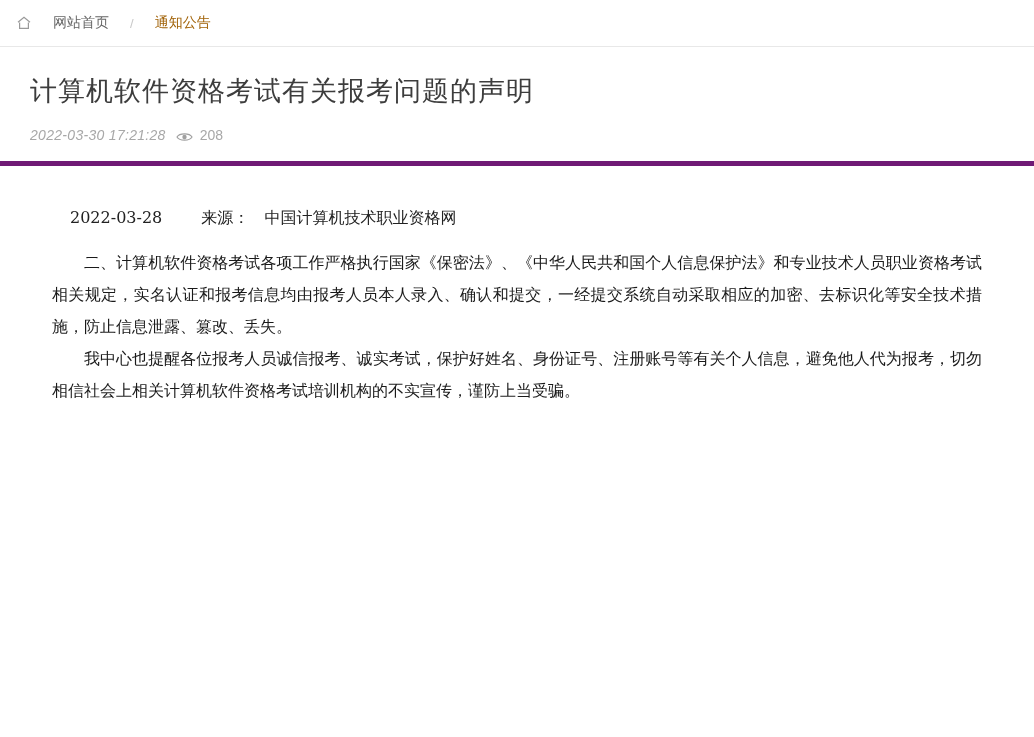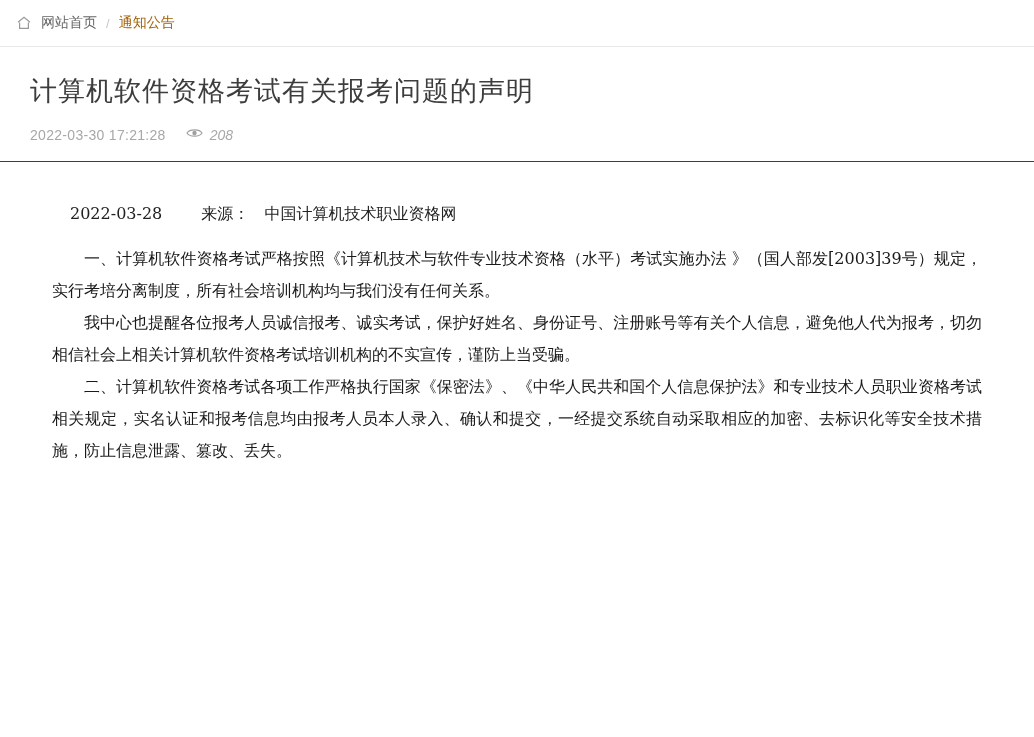--- a/index.html
+++ b/index.html
@@ -23,20 +23,21 @@
 
   
   .breadcrumb-bar {
     display: flex;
     align-items: center;
     height: 46px;
     padding: 0 0 0 16px;
     border-bottom: 1px solid #e8e8e8;
     font-size: 14px;
     color: #666666;
+    gap: 12px;
   }
   .home-icon {
     display: inline-block;
     width: 16px;
     height: 16px;
     margin-right: 9px;
     position: relative;
     color: #9a9a9a;
   }
   .home-icon svg { display: block; }
@@ -52,43 +53,42 @@
     font-size: 13px;
   }
   .crumb-current {
     color: #a16207;
     font-size: 14px;
   }
 
   
   .article-head {
     padding: 26px 30px 0 30px;
-    border-bottom: 1px solid #701a75;
+    border-bottom: 5px solid #701a75;
     margin: 0 0 0 0;
   }
   .article-title {
     font-size: 27px;
     font-weight: normal;
     color: #3d3d3d;
     letter-spacing: 1px;
     margin: 0 0 16px 0;
     line-height: 1.4;
   }
   .article-meta {
     display: flex;
     align-items: center;
     padding-bottom: 18px;
     font-size: 14px;
     color: #a8a8a8;
   }
-  .meta-date { margin-right: 20px; letter-spacing: .3px; }
+  .meta-date { margin-right: 10px; letter-spacing: .3px; font-style: italic; }
   .meta-views {
     display: flex;
-    align-items: flex-start;
-    font-style: italic;
+    align-items: flex-end;
   }
   .eye-icon {
     display: inline-block;
     width: 17px;
     height: 12px;
     margin-right: 7px;
     color: #a0a0a0;
   }
   .eye-icon svg { display: block; }
 
@@ -164,19 +164,18 @@
 
   <div class="content">
 
     <div class="doc-source">
       <span class="src-date">2022-03-28</span>
       <span class="src-label">来源：</span>
       <span class="src-value">中国计算机技术职业资格网</span>
     </div>
 
     <div class="doc-body">
-      <p>一、计算机软件资格考试严格按照《计算机技术与软件专业技术资格（水平）考试实施办法 》（国人部发[2003]39号）规定，实行考培分离制度，所有社会培训机构均与我们没有任何关系。</p>
+      <p>二、计算机软件资格考试各项工作严格执行国家《保密法》、《中华人民共和国个人信息保护法》和专业技术人员职业资格考试相关规定，实名认证和报考信息均由报考人员本人录入、确认和提交，一经提交系统自动采取相应的加密、去标识化等安全技术措施，防止信息泄露、篡改、丢失。</p>
       <p>我中心也提醒各位报考人员诚信报考、诚实考试，保护好姓名、身份证号、注册账号等有关个人信息，避免他人代为报考，切勿相信社会上相关计算机软件资格考试培训机构的不实宣传，谨防上当受骗。</p>
-      <p>二、计算机软件资格考试各项工作严格执行国家《保密法》、《中华人民共和国个人信息保护法》和专业技术人员职业资格考试相关规定，实名认证和报考信息均由报考人员本人录入、确认和提交，一经提交系统自动采取相应的加密、去标识化等安全技术措施，防止信息泄露、篡改、丢失。</p>
     </div>
   </div>
 
 </div>
 
 </body></html>

